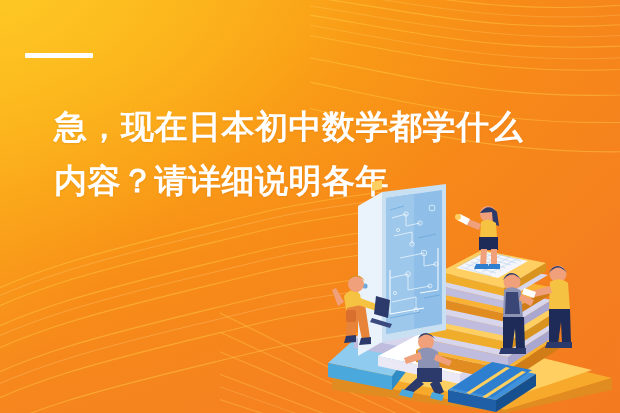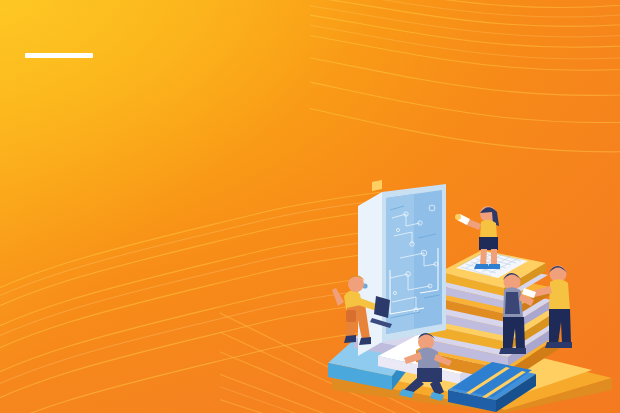--- a/index.html
+++ b/index.html
@@ -164,20 +164,22 @@
         <path d="M500,500 L-25,315"></path>
         <path d="M500,500 L-5,372"></path>
         <path d="M500,500 L20,428"></path>
         <path d="M500,500 L75,482"></path>
       </g>
     </svg>
   </div>
 
   <div class="accent-bar"></div>
 
+  <div class="headline">急，现在日本初中数学都学什么
+内容？请详细说明各年</div>
 
   <div class="illus">
     <svg viewBox="0 0 300 235" preserveAspectRatio="xMidYMax meet">
 
       <g>
         <path d="M12,200 L120,158 L292,200 L185,232 Z" fill="#f6a92b"></path>
         <path d="M12,200 L12,212 L185,235 L292,212 L292,200 L185,232 Z" fill="#e08c20"></path>
         <path d="M30,193 L125,156 L272,192 L178,224 Z" fill="#ffd061"></path>
       </g>
 

